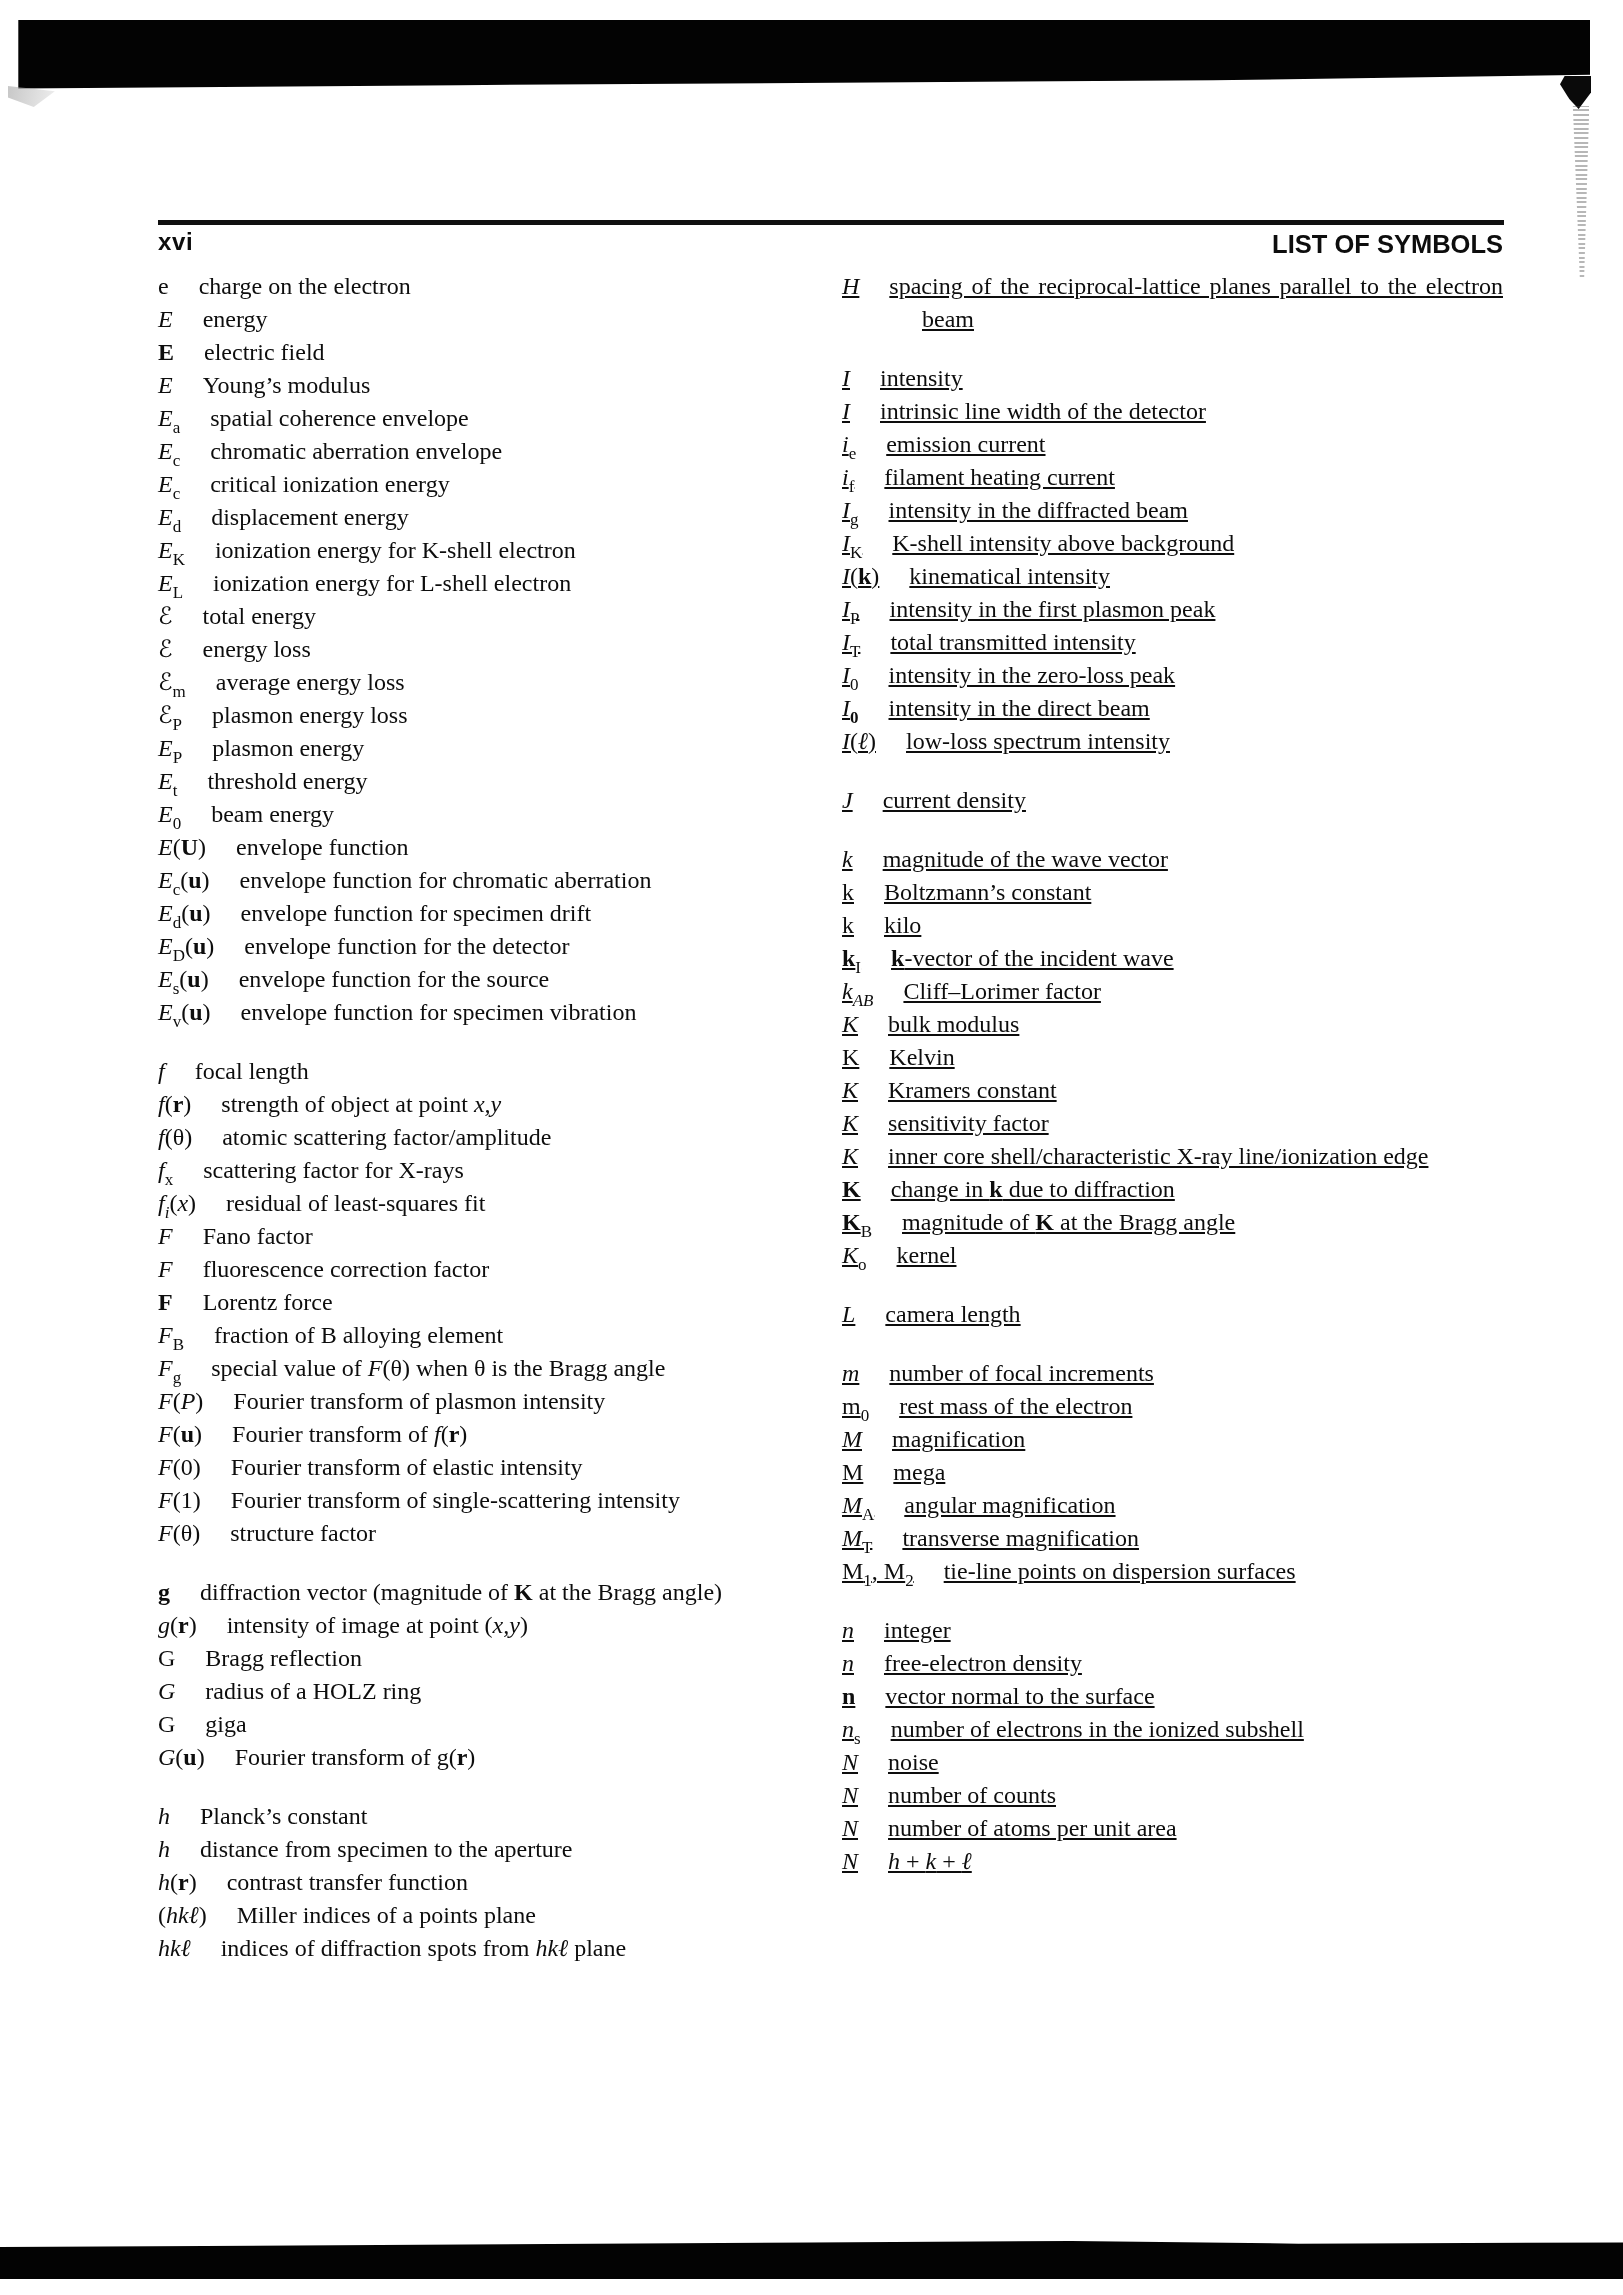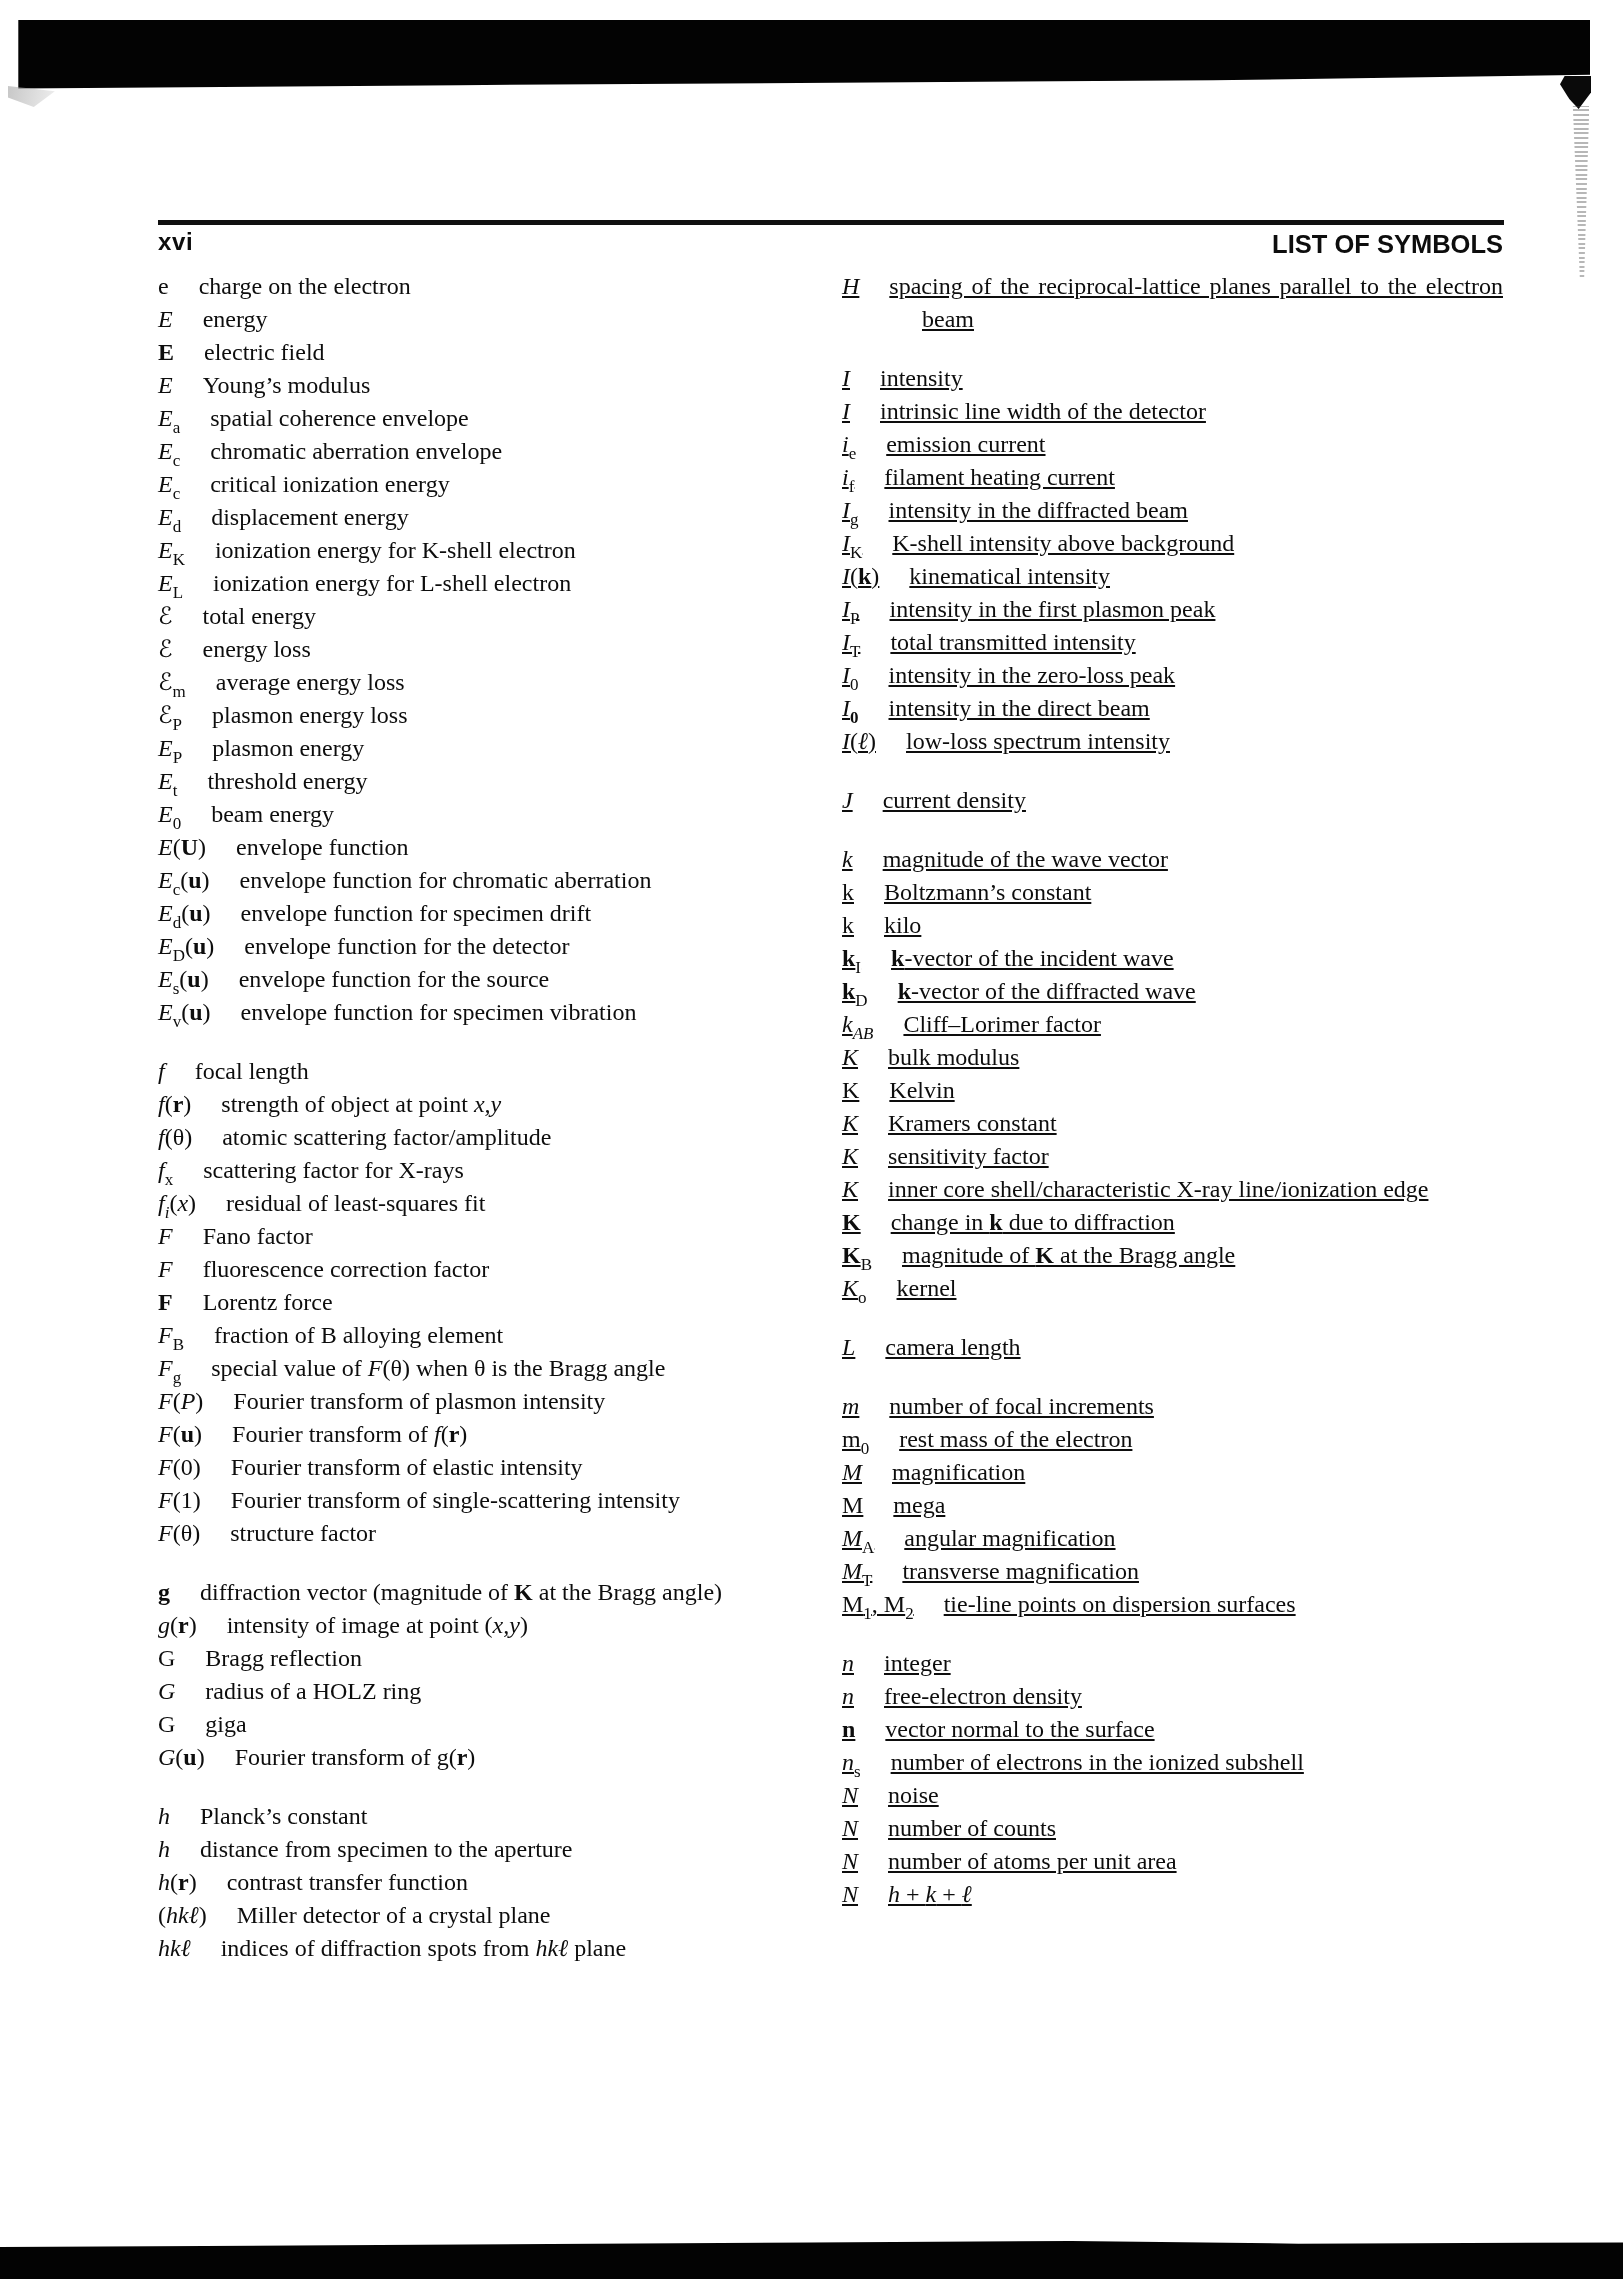--- a/index.html
+++ b/index.html
@@ -141,21 +141,21 @@
       <div class="entry"><span class="sym"><span class="it">g</span><span>(</span><span class="bd">r</span><span>)</span></span><span class="def"><span>intensity of image at point (</span><span class="it">x,y</span><span>)</span></span></div>
       <div class="entry"><span class="sym"><span>G</span></span><span class="def"><span>Bragg reflection</span></span></div>
       <div class="entry"><span class="sym"><span class="it">G</span></span><span class="def"><span>radius of a HOLZ ring</span></span></div>
       <div class="entry"><span class="sym"><span>G</span></span><span class="def"><span>giga</span></span></div>
       <div class="entry"><span class="sym"><span class="it">G</span><span>(</span><span class="bd">u</span><span>)</span></span><span class="def"><span>Fourier transform of g(</span><span class="bd">r</span><span>)</span></span></div>
     </div>
     <div class="group">
       <div class="entry"><span class="sym"><span class="it">h</span></span><span class="def"><span>Planck’s constant</span></span></div>
       <div class="entry"><span class="sym"><span class="it">h</span></span><span class="def"><span>distance from specimen to the aperture</span></span></div>
       <div class="entry"><span class="sym"><span class="it">h</span><span>(</span><span class="bd">r</span><span>)</span></span><span class="def"><span>contrast transfer function</span></span></div>
-      <div class="entry"><span class="sym"><span>(</span><span class="it">hkℓ</span><span>)</span></span><span class="def"><span>Miller detector of a crystal plane</span></span></div>
+      <div class="entry"><span class="sym"><span>(</span><span class="it">hkℓ</span><span>)</span></span><span class="def"><span>Miller indices of a points plane</span></span></div>
       <div class="entry"><span class="sym"><span class="it">hkℓ</span></span><span class="def"><span>indices of diffraction spots from </span><span class="it">hkℓ</span><span> plane</span></span></div>
     </div>
   </div>
 <div class="col col-right">
     <div class="group">
       <div class="entry"><span class="sym"><span class="it">H</span></span><span class="def"><span>spacing of the reciprocal-lattice planes parallel to the electron beam</span></span></div>
     </div>
     <div class="group">
       <div class="entry"><span class="sym"><span class="it">I</span></span><span class="def"><span>intensity</span></span></div>
       <div class="entry"><span class="sym"><span class="it">I</span></span><span class="def"><span>intrinsic line width of the detector</span></span></div>
@@ -171,21 +171,20 @@
       <div class="entry"><span class="sym"><span class="it">I</span><span>(</span><span class="it">ℓ</span><span>)</span></span><span class="def"><span>low-loss spectrum intensity</span></span></div>
     </div>
     <div class="group">
       <div class="entry"><span class="sym"><span class="it">J</span></span><span class="def"><span>current density</span></span></div>
     </div>
     <div class="group">
       <div class="entry"><span class="sym"><span class="it">k</span></span><span class="def"><span>magnitude of the wave vector</span></span></div>
       <div class="entry"><span class="sym"><span>k</span></span><span class="def"><span>Boltzmann’s constant</span></span></div>
       <div class="entry"><span class="sym"><span>k</span></span><span class="def"><span>kilo</span></span></div>
       <div class="entry"><span class="sym"><span class="bd">k</span><span class="sub">I</span></span><span class="def"><span class="bd">k</span><span>-vector of the incident wave</span></span></div>
-      <div class="entry"><span class="sym"><span class="bd">k</span><span class="sub">D</span></span><span class="def"><span class="bd">k</span><span>-vector of the diffracted wave</span></span></div>
       <div class="entry"><span class="sym"><span class="it">k</span><span class="sub it">AB</span></span><span class="def"><span>Cliff–Lorimer factor</span></span></div>
       <div class="entry"><span class="sym"><span class="it">K</span></span><span class="def"><span>bulk modulus</span></span></div>
       <div class="entry"><span class="sym"><span>K</span></span><span class="def"><span>Kelvin</span></span></div>
       <div class="entry"><span class="sym"><span class="it">K</span></span><span class="def"><span>Kramers constant</span></span></div>
       <div class="entry"><span class="sym"><span class="it">K</span></span><span class="def"><span>sensitivity factor</span></span></div>
       <div class="entry"><span class="sym"><span class="it">K</span></span><span class="def"><span>inner core shell/characteristic X-ray line/ionization edge</span></span></div>
       <div class="entry"><span class="sym"><span class="bd">K</span></span><span class="def"><span>change in </span><span class="bd">k</span><span> due to diffraction</span></span></div>
       <div class="entry"><span class="sym"><span class="bd">K</span><span class="sub">B</span></span><span class="def"><span>magnitude of </span><span class="bd">K</span><span> at the Bragg angle</span></span></div>
       <div class="entry"><span class="sym"><span class="it">K</span><span class="sub">o</span></span><span class="def"><span>kernel</span></span></div>
     </div>

